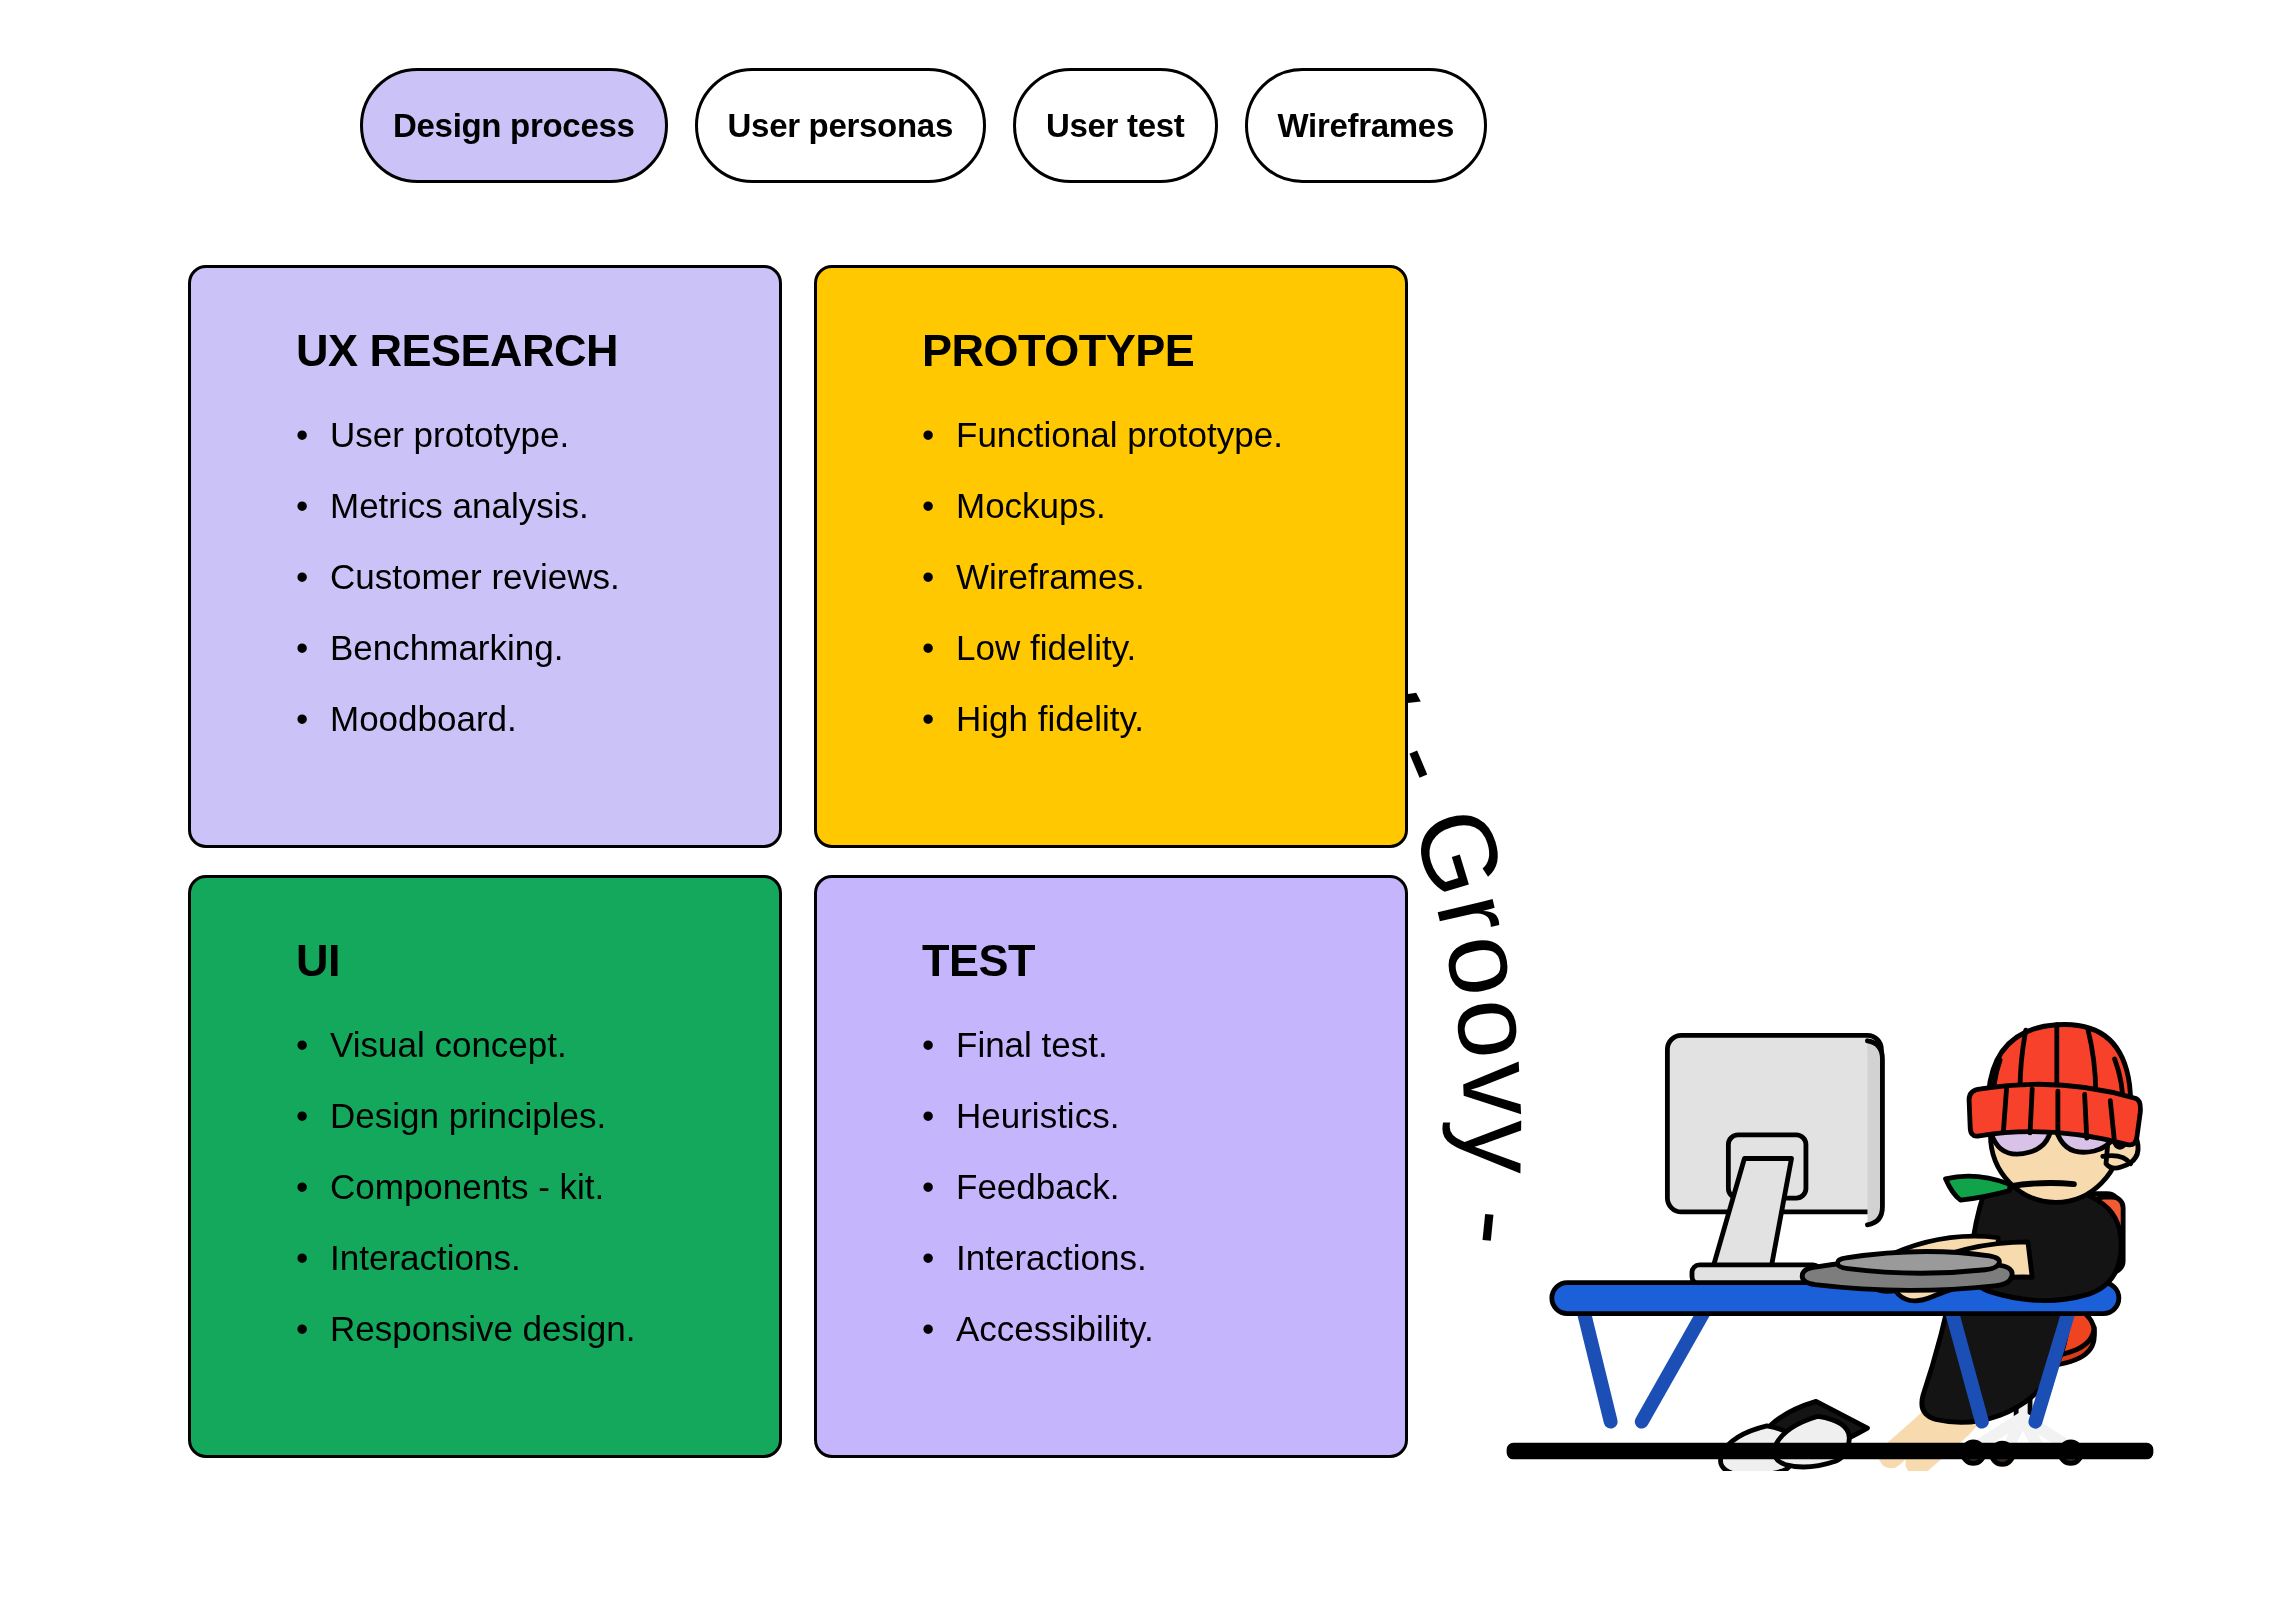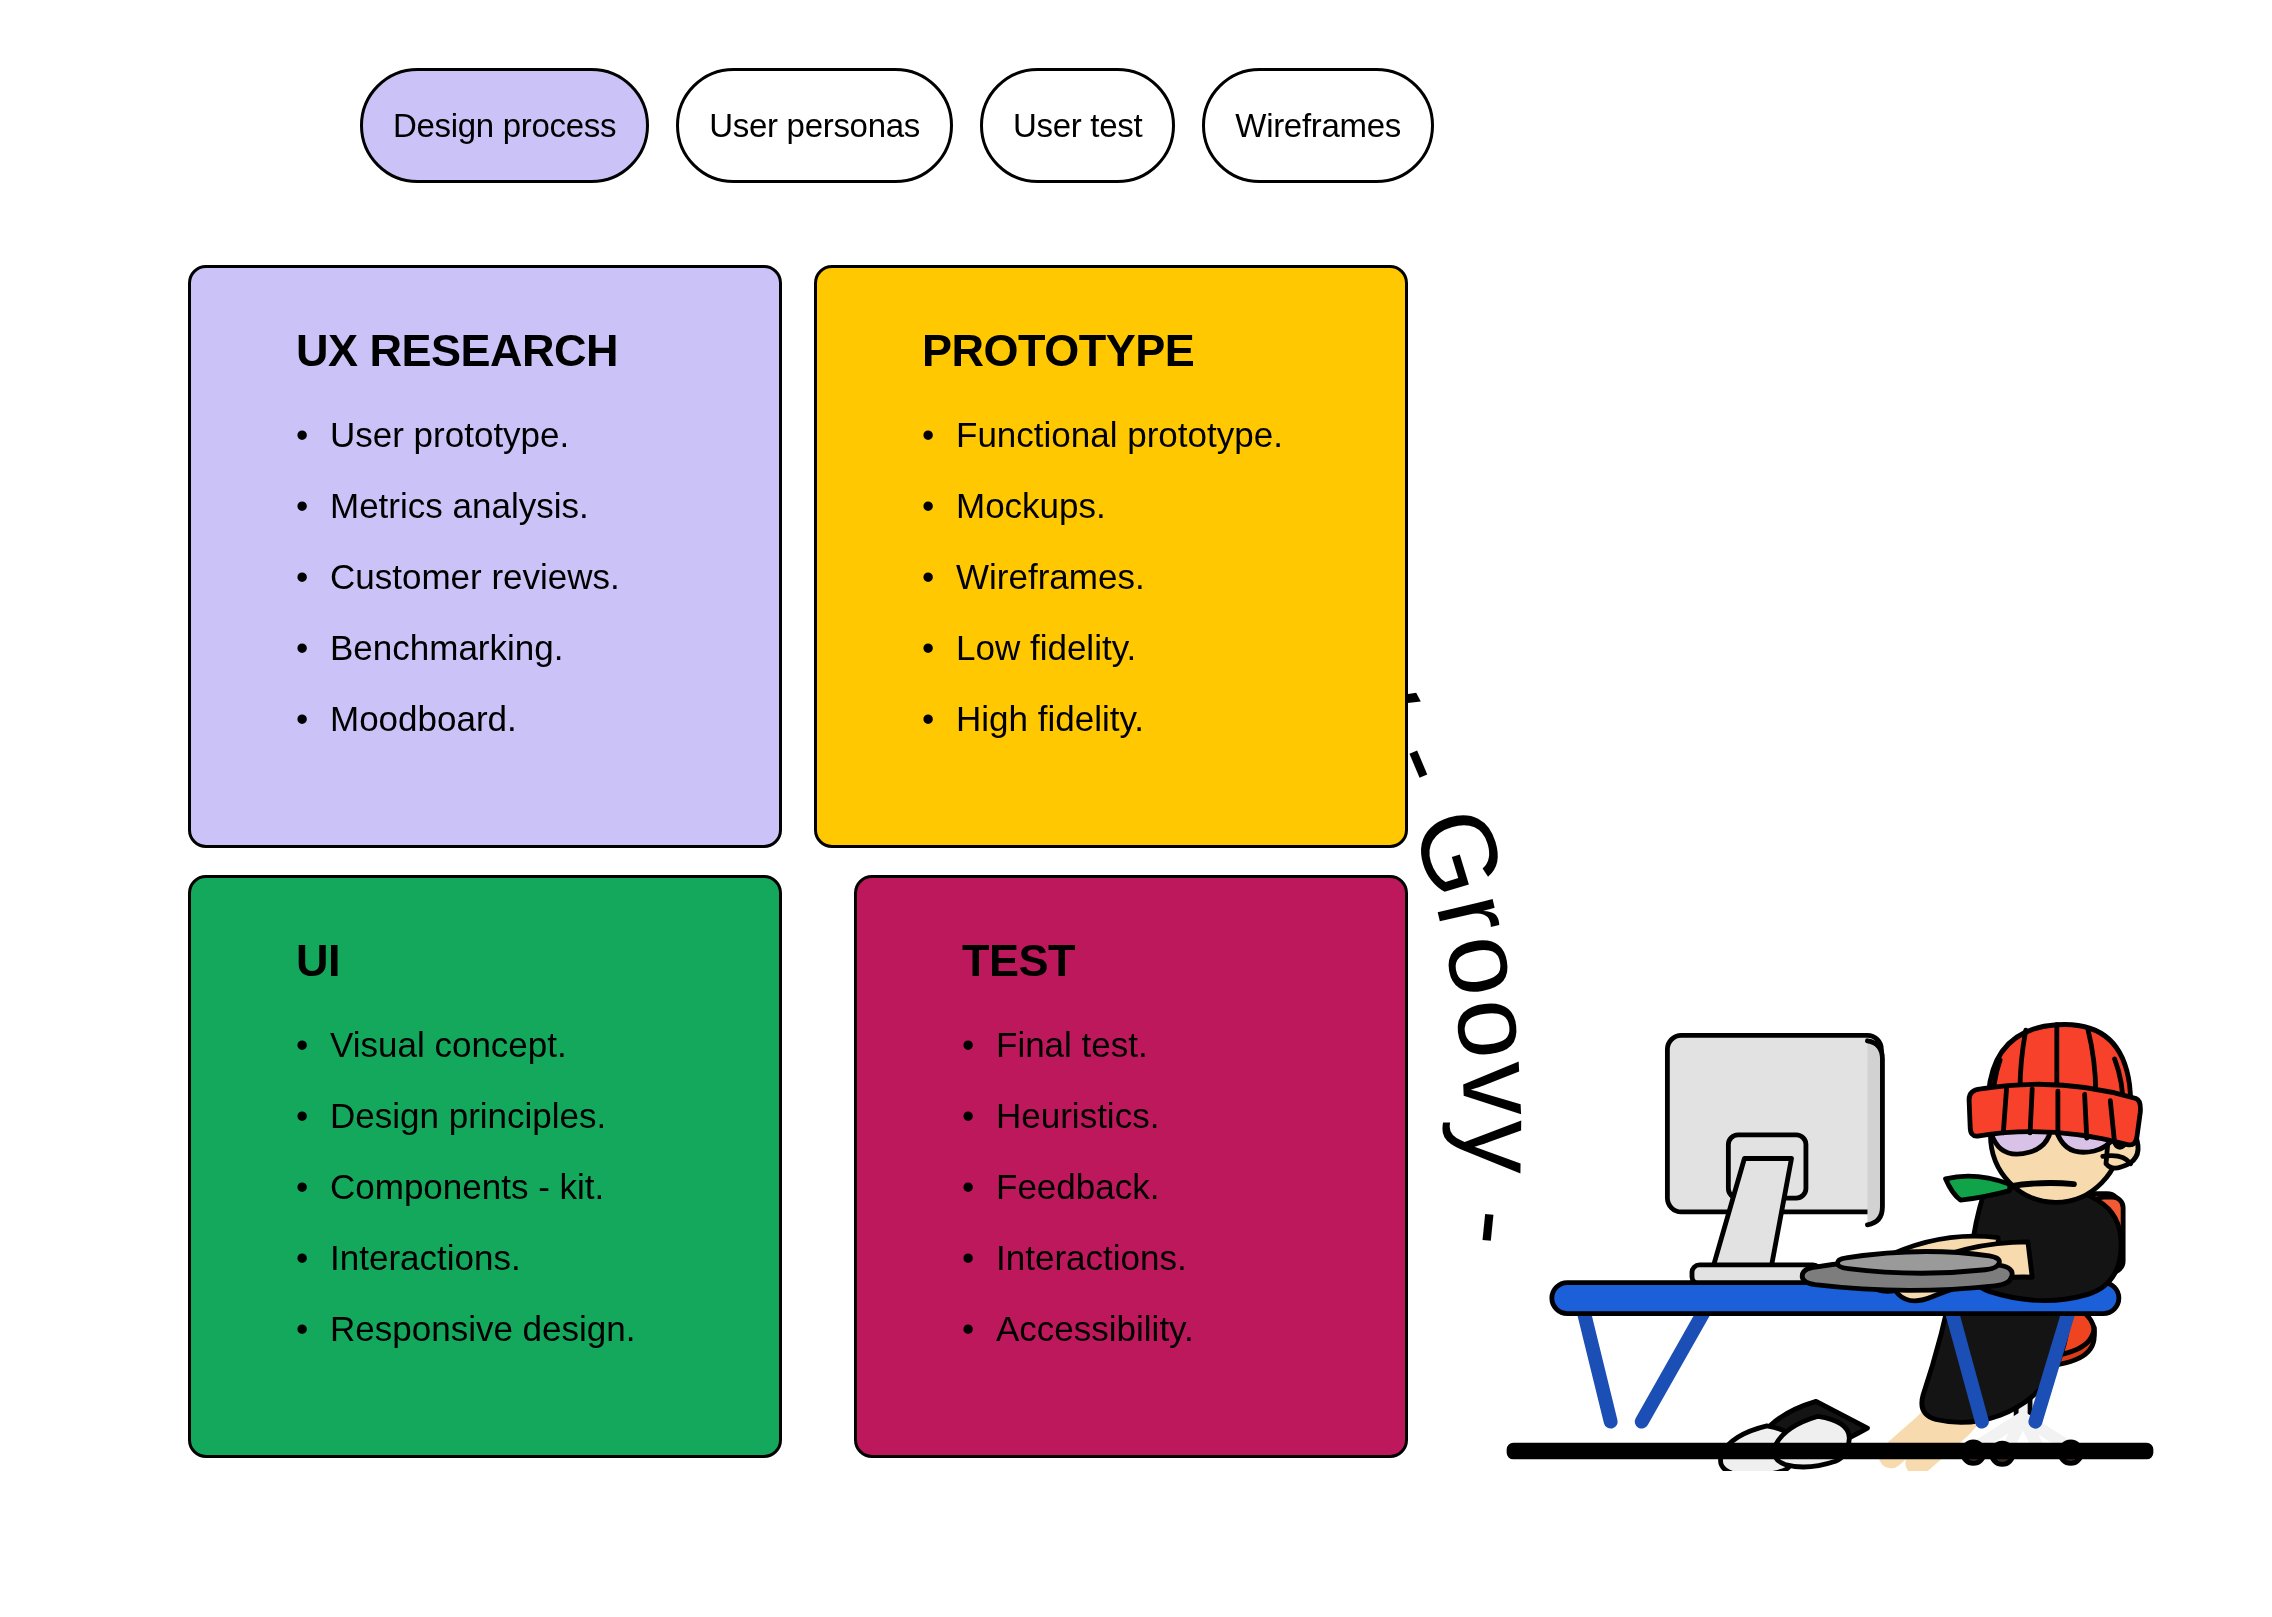--- a/index.html
+++ b/index.html
@@ -35,21 +35,21 @@
     background: #ffffff;
     display: flex;
     align-items: center;
     justify-content: center;
     padding: 0 30px;
     white-space: nowrap;
   }
   .pill.active { background: #CBC3F7; }
   .pill-label {
     font-size: 33px;
-    font-weight: 400;
+    font-weight: 700;
     letter-spacing: -0.3px;
     line-height: 1;
   }
 
   
   #groovy-arc {
     position: absolute;
     left: 631px;
     top: 321px;
     width: 1605px;
@@ -82,21 +82,21 @@
     box-sizing: border-box;
     border: 3.2px solid #000000;
     border-radius: 18px;
     padding: 60px 0 0 105px;
     position: relative;
     overflow: hidden;
   }
   .card-purple { background: #CBC3F7; }
   .card-yellow { background: #FFC800; }
   .card-green  { background: #13A85C; }
-  .card-orange { background: #be185d; margin-left: 40px; }
+  .card-orange { background: #c4b5fd; }
 
   .card-title {
     font-size: 45px;
     font-weight: 700;
     letter-spacing: -0.5px;
     line-height: 1;
     margin: 0 0 44px 0;
   }
   .card-list {
     list-style: none;

